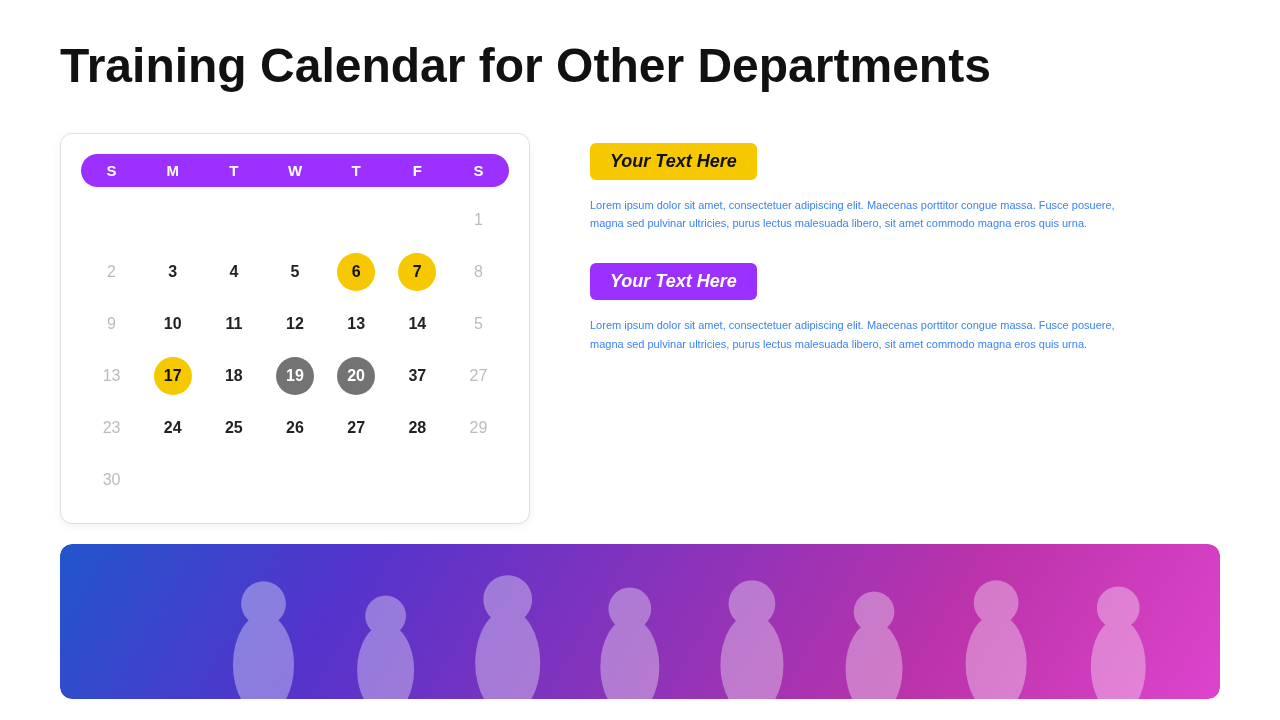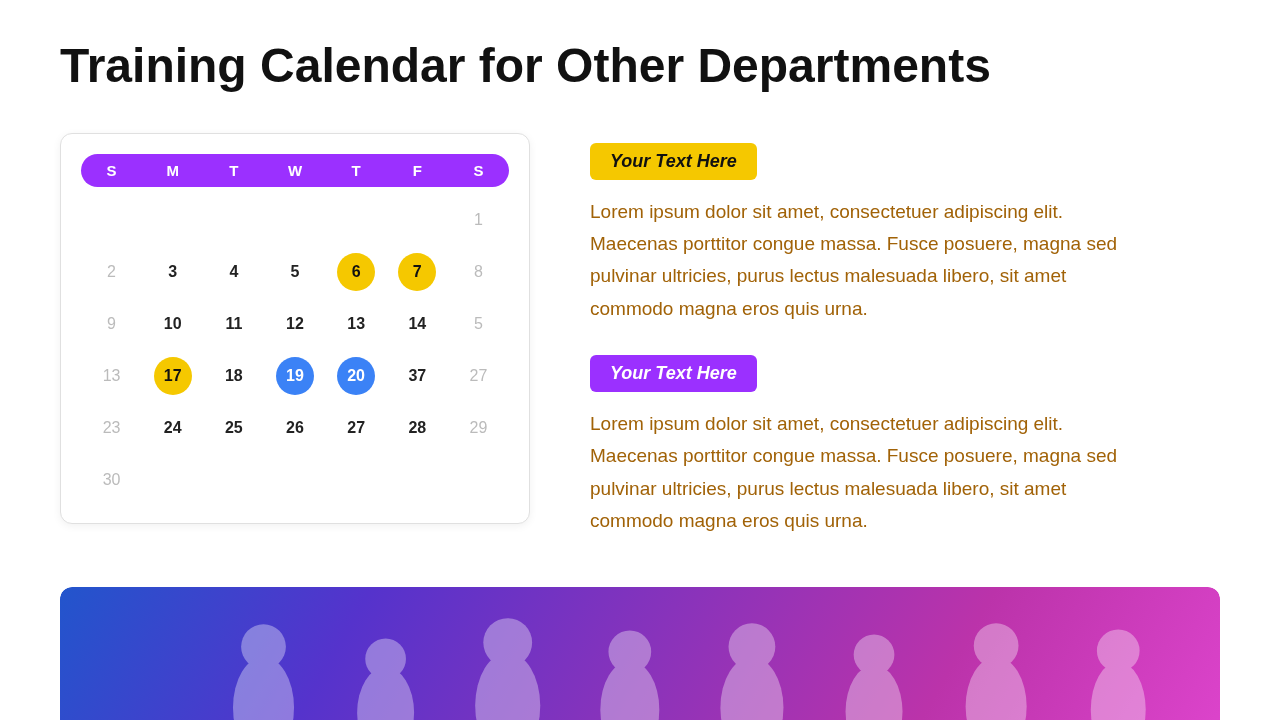--- a/index.html
+++ b/index.html
@@ -88,21 +88,21 @@
       font-size: 16px;
       font-weight: 700;
     }
 
     .circle-yellow {
       background: #f5c800;
       color: #111;
     }
 
     .circle-purple {
-      background: #3b82f6;
+      background: #737373;
       color: white;
     }
 
     
     .right-panel {
       flex: 1;
       padding-top: 10px;
     }
 
     .text-badge {
@@ -120,23 +120,23 @@
       background: #f5c800;
       color: #111;
     }
 
     .badge-purple {
       background: #9b30ff;
       color: white;
     }
 
     .section-text {
-      font-size: 19px;
+      font-size: 11px;
       line-height: 1.7;
-      color: #a16207;
+      color: #3b82f6;
       margin-bottom: 30px;
     }
   </style>
 </head>
 <body>
 
 <div class="page-wrapper">
   <h1 class="page-title">Training Calendar for Other Departments</h1>
 
   <div class="content-row">

